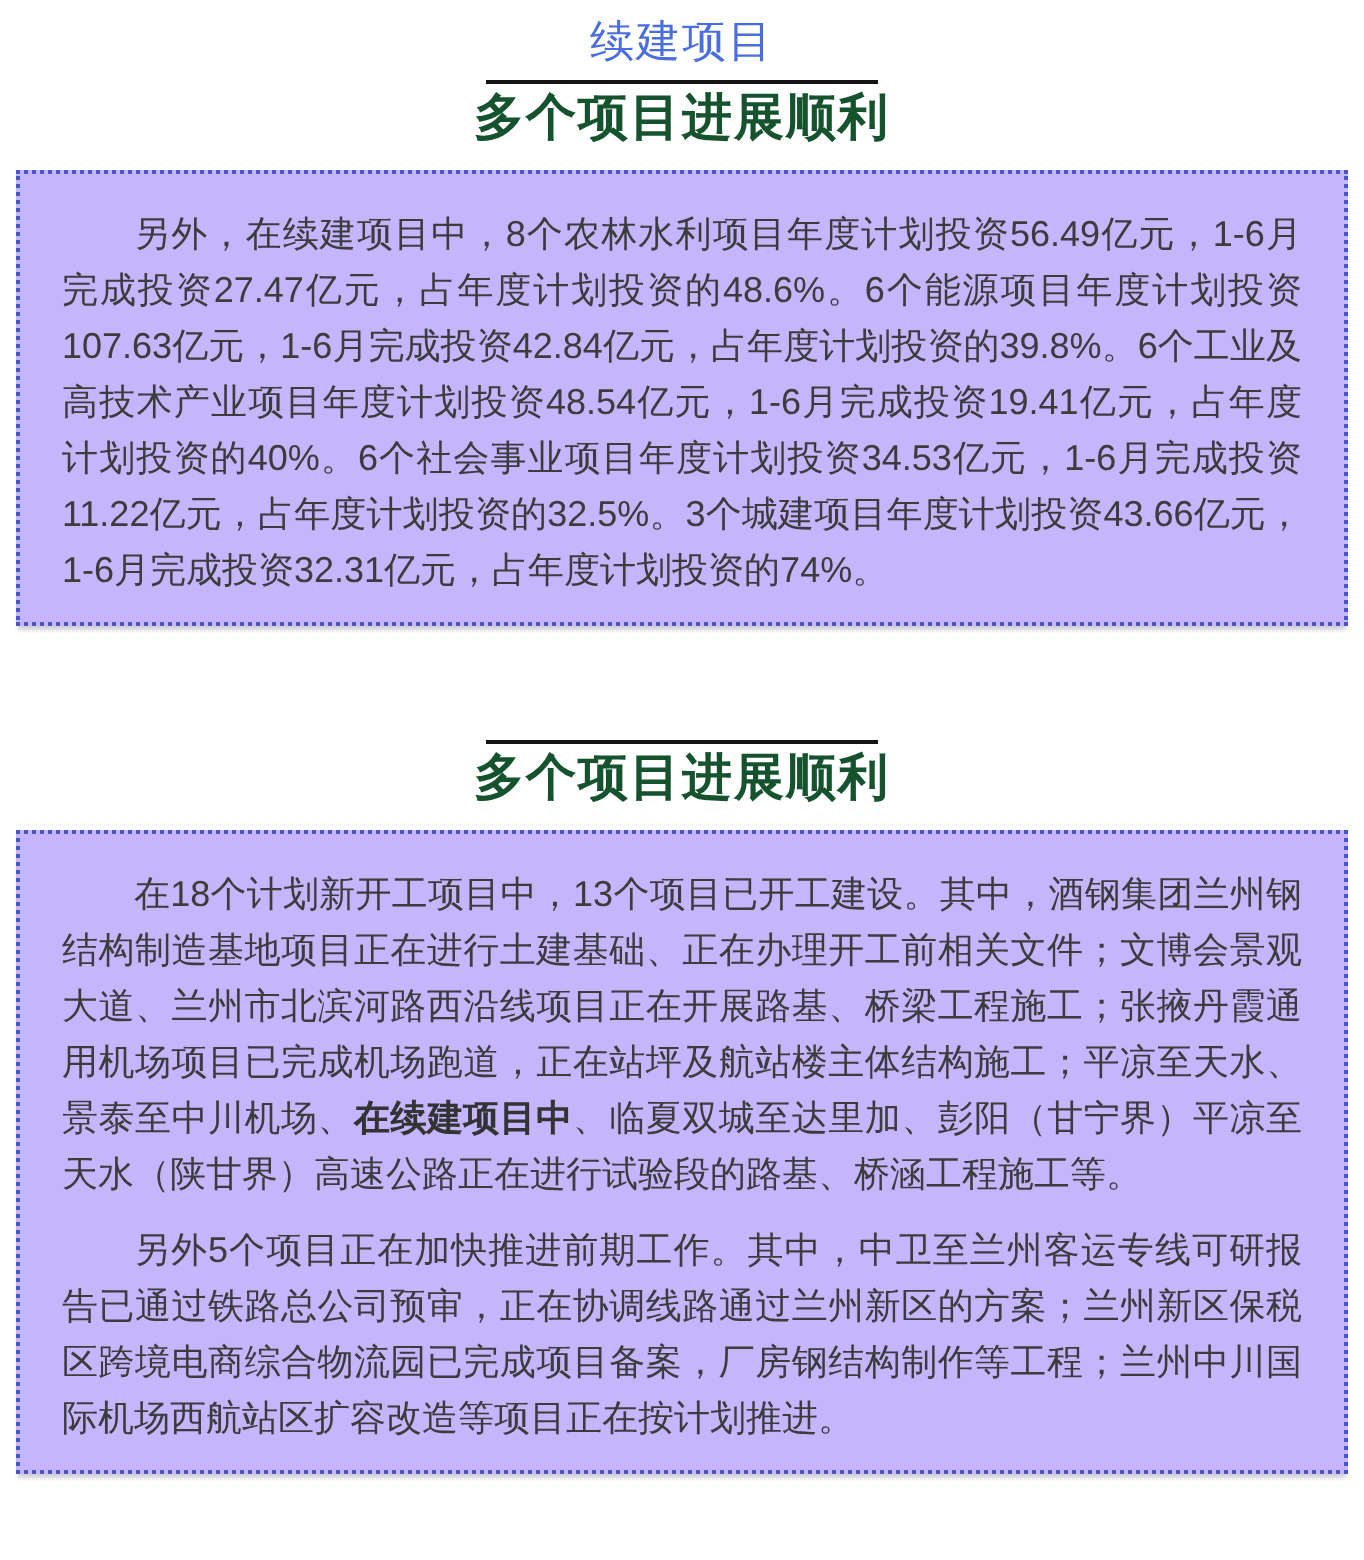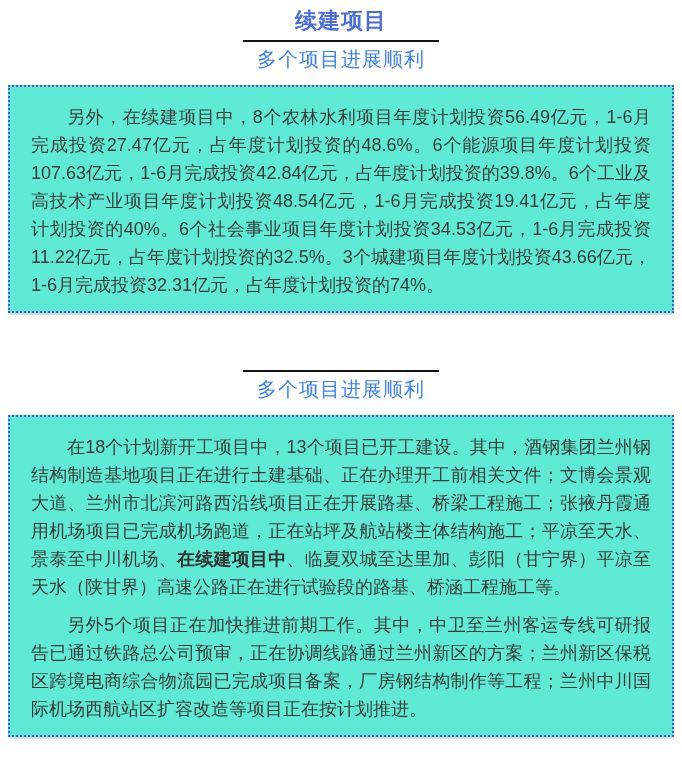--- a/index.html
+++ b/index.html
@@ -18,43 +18,43 @@
   }
   .section-header {
     text-align: center;
   }
   .section-header.second {
     margin-top: 57px;
   }
   .section-title {
     color: #4a6ee0;
     font-size: 22px;
-    font-weight: bold;
+    font-weight: normal;
     line-height: 26px;
     letter-spacing: 1px;
   }
   .title-underline {
     width: 196px;
     height: 0;
     border-top: 2px solid #141414;
     margin: 6px auto 4px auto;
   }
   .section-subtitle {
-    color: #3b82f6;
-    font-size: 20px;
-    font-weight: normal;
+    color: #14532d;
+    font-size: 25px;
+    font-weight: bold;
     line-height: 26px;
     letter-spacing: 1px;
   }
   .content-box {
     margin: 13px 8px 0 8px;
     border: 2px dotted #4656cd;
     padding: 16px 21px 12px 21px;
     box-sizing: border-box;
-    background: #5eead4;
+    background: #c4b5fd;
     box-shadow: 0 3px 2px -1px rgba(0,0,0,0.18);
   }
   .content-box p {
     margin: 0 0 10px 0;
     color: #3c3c3c;
     font-size: 18px;
     line-height: 28px;
     text-indent: 2em;
     text-align: justify;
   }

